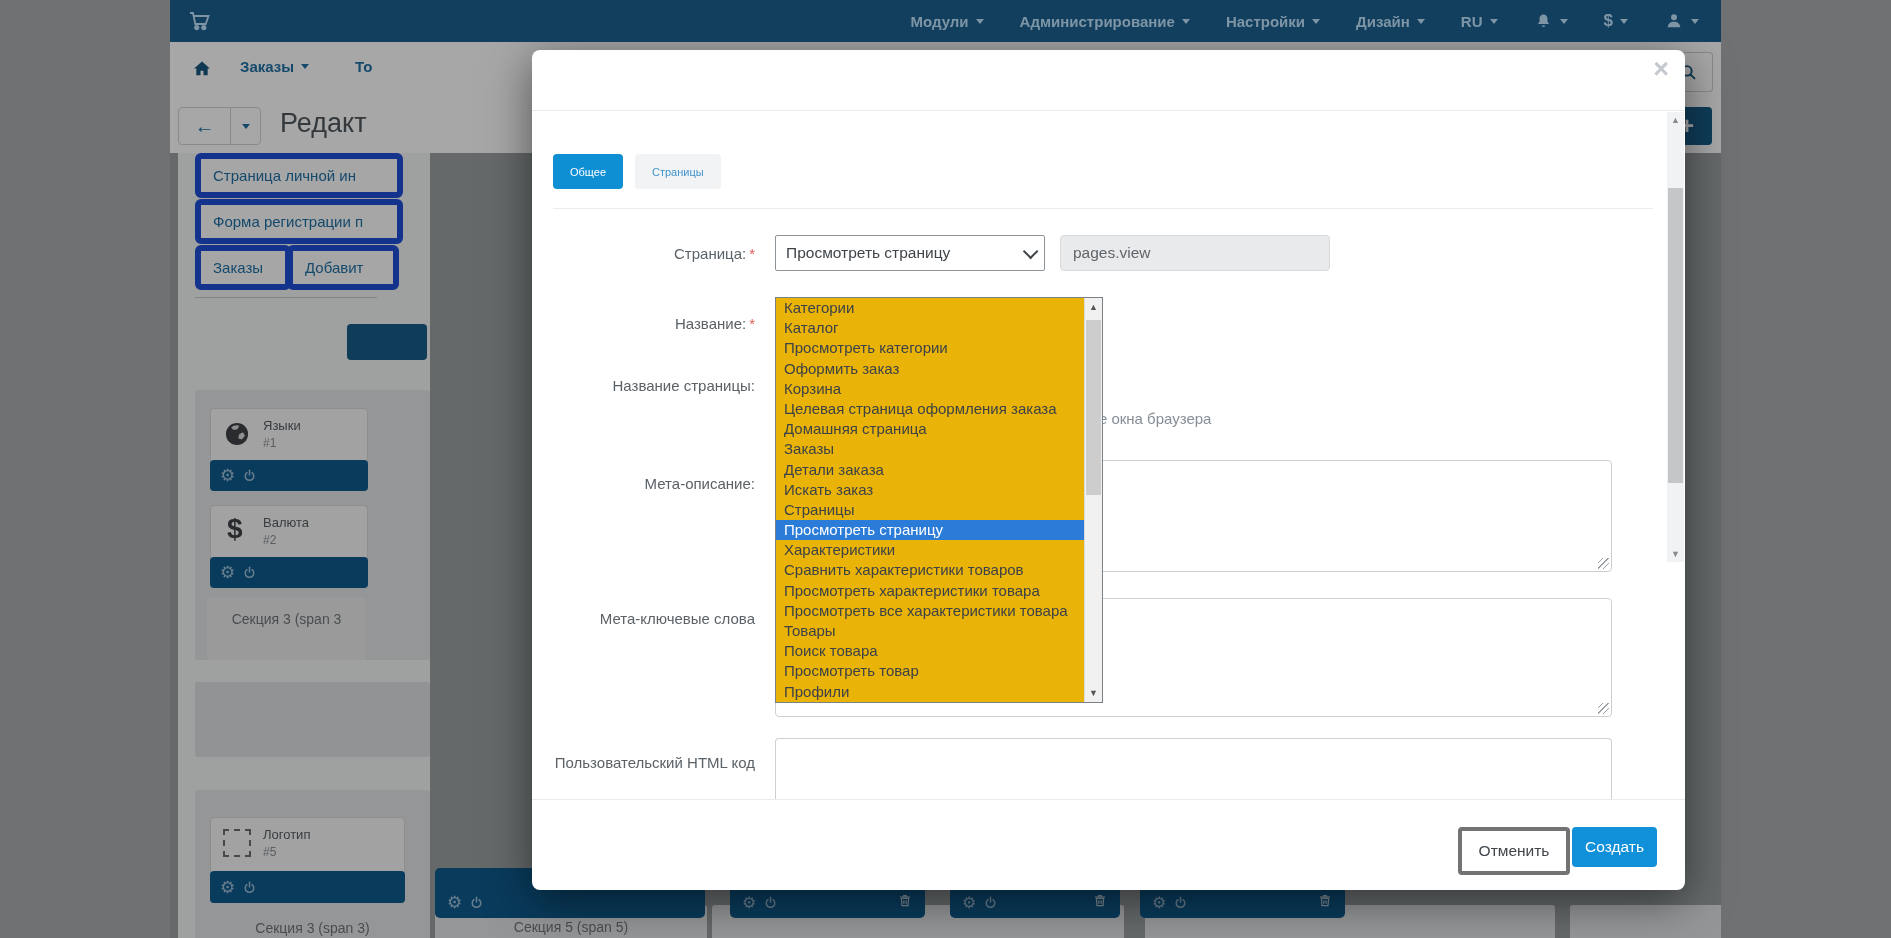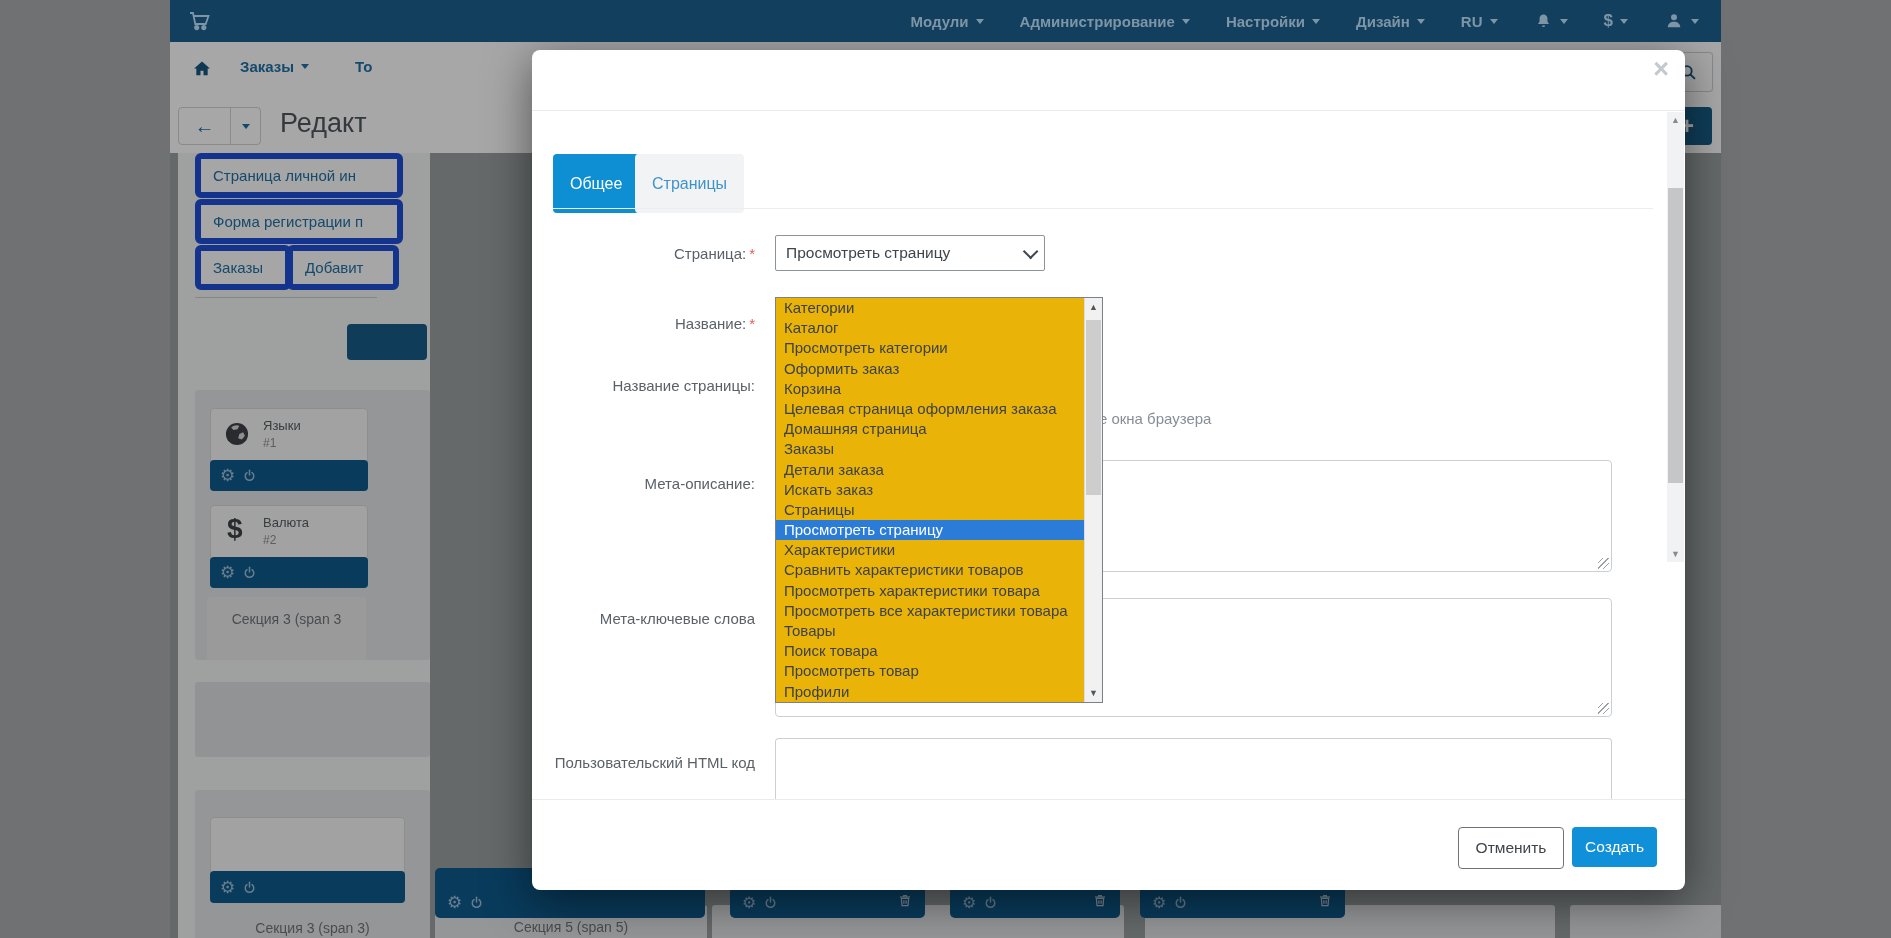--- a/index.html
+++ b/index.html
@@ -63,21 +63,21 @@
   .freebar .trash{margin-left:auto;}
   .dash-ico{width:24px;height:24px;border:2px dashed #6b7075;}
 
   
   .modal{position:absolute;left:362px;top:50px;width:1153px;height:840px;background:#fff;border-radius:8px;
          box-shadow:0 10px 45px rgba(0,0,0,0.5);z-index:20;}
   .m{position:absolute;}
   .modal-title{left:21px;top:16px;font-size:23px;font-weight:bold;color:#3c4246;}
   .modal-close{right:16px;top:4px;font-size:27px;color:#c3c9ce;font-weight:bold;cursor:pointer;}
   .hdr-line{left:0;right:0;top:60px;border-top:1px solid #e8eaec;}
-  .tab{top:104px;height:35px;border-radius:4px;font-size:16px;display:flex;align-items:center;padding:12px 17px;cursor:pointer;}
+  .tab{top:104px;height:35px;border-radius:4px;font-size:11px;display:flex;align-items:center;padding:0 17px;cursor:pointer;}
   .tab-active{left:21px;background:#0e8ed3;color:#fff;}
   .tab-idle{left:103px;background:#f2f3f4;color:#3f93cc;}
   .tab-line{left:21px;right:32px;top:158px;border-top:1px solid #ebedee;}
 
   .flabel{width:223px;text-align:right;color:#5a6268;font-size:15px;left:0;}
   .req{color:#e05d55;margin-left:3px;}
   .fsel{left:243px;top:185px;width:270px;height:36px;border:1px solid #8d9499;border-radius:2px;background:#fff;
         display:flex;align-items:center;padding:0 10px;box-sizing:border-box;font-size:15.5px;color:#3f454a;}
   .chev{margin-left:auto;width:9px;height:9px;border-right:2px solid #3f454a;border-bottom:2px solid #3f454a;
         transform:rotate(45deg) translateY(-3px);}
@@ -96,21 +96,21 @@
   .dropdown .opt.selected{background:#2b7cd9;color:#fff;}
   .dd-scroll{position:absolute;top:0;bottom:0;right:0;width:17px;background:#f1f1f1;border-left:1px solid #dcdcdc;}
   .dd-scroll .arr{position:absolute;left:0;right:0;text-align:center;font-size:9px;color:#555;}
   .dd-scroll .thumb{position:absolute;left:1px;right:1px;top:22px;height:175px;background:#cdcdcd;}
 
   .mscroll{right:1px;top:62px;width:17px;height:450px;background:#f1f2f3;}
   .mscroll .arr{position:absolute;left:0;right:0;text-align:center;font-size:9px;color:#8a8a8a;}
   .mscroll .thumb{position:absolute;left:1px;right:1px;top:76px;height:295px;background:#c4c6c8;}
 
   .ftr-line{left:0;right:0;top:749px;border-top:1px solid #e8eaec;}
-  .btn-cancel{left:926px;top:777px;width:104px;height:40px;border:1px solid #737373;border-radius:4px;background:#fff;
+  .btn-cancel{left:926px;top:777px;width:104px;height:40px;border:4px solid #737373;border-radius:4px;background:#fff;
               color:#3f454a;font-size:15.5px;display:flex;align-items:center;justify-content:center;cursor:pointer;}
   .btn-create{left:1040px;top:777px;width:85px;height:40px;border-radius:4px;background:#1090d8;color:#fff;
               font-size:15.5px;display:flex;align-items:center;justify-content:center;cursor:pointer;}
 </style>
 </head>
 <body>
 
 <div class="app">
 
   <div class="topnav">
@@ -249,20 +249,25 @@
     </div>
     <div class="panel" style="left:37px;top:555px;width:159px;height:63px;background:#ececec;">
       <span class="sec-label">Секция 3 (span 3</span>
     </div>
     <div class="panel" style="left:25px;top:640px;width:235px;height:75px;background:#dfe1e2;"></div>
 
     <div class="panel" style="left:25px;top:748px;width:235px;height:190px;">
       <span class="sec-label" style="top:130px;">Секция 3 (span 3)</span>
     </div>
     <div class="card" style="left:40px;top:775px;width:193px;height:84px;">
+      <div class="card-top">
+        <span class="c-ico dash-ico"></span>
+        <span class="c-name">Логотип</span>
+        <span class="c-num">#5</span>
+      </div>
       <div class="bluebar" style="bottom:-1px;height:32px;">
         <span class="gear-glyph">⚙</span>
         <svg width="15" height="15" viewBox="0 0 24 24" fill="none" stroke="#9fc0d8" stroke-width="2.4" stroke-linecap="round">
           <path d="M8 7.5a6.8 6.8 0 1 0 8 0"></path>
             <line x1="12" y1="3.5" x2="12" y2="11"></line>
         </svg>
       </div>
     </div>
 
     <div class="panel" style="left:265px;top:863px;width:272px;height:75px;">
@@ -345,20 +350,21 @@
 
     <div class="m tab tab-active">Общее</div>
     <div class="m tab tab-idle">Страницы</div>
     <div class="m tab-line"></div>
 
     <div class="m flabel" style="top:195px;"><span>Страница:</span><span class="req">*</span></div>
     <div class="m fsel">
         <span>Просмотреть страницу</span>
         <i class="chev"></i>
       </div>
+    <div class="m fcode">pages.view</div>
 
     <div class="m flabel" style="top:265px;"><span>Название:</span><span class="req">*</span></div>
     <div class="m finput" style="top:258px;"></div>
 
     <div class="m flabel" style="top:327px;">Название страницы:</div>
     <div class="m finput" style="top:320px;"></div>
     <div class="m fcheck"></div>
     <div class="m fchecklbl">Показывать название страницы в заголовке окна браузера</div>
 
     <div class="m flabel" style="top:425px;">Мета-описание:</div>

